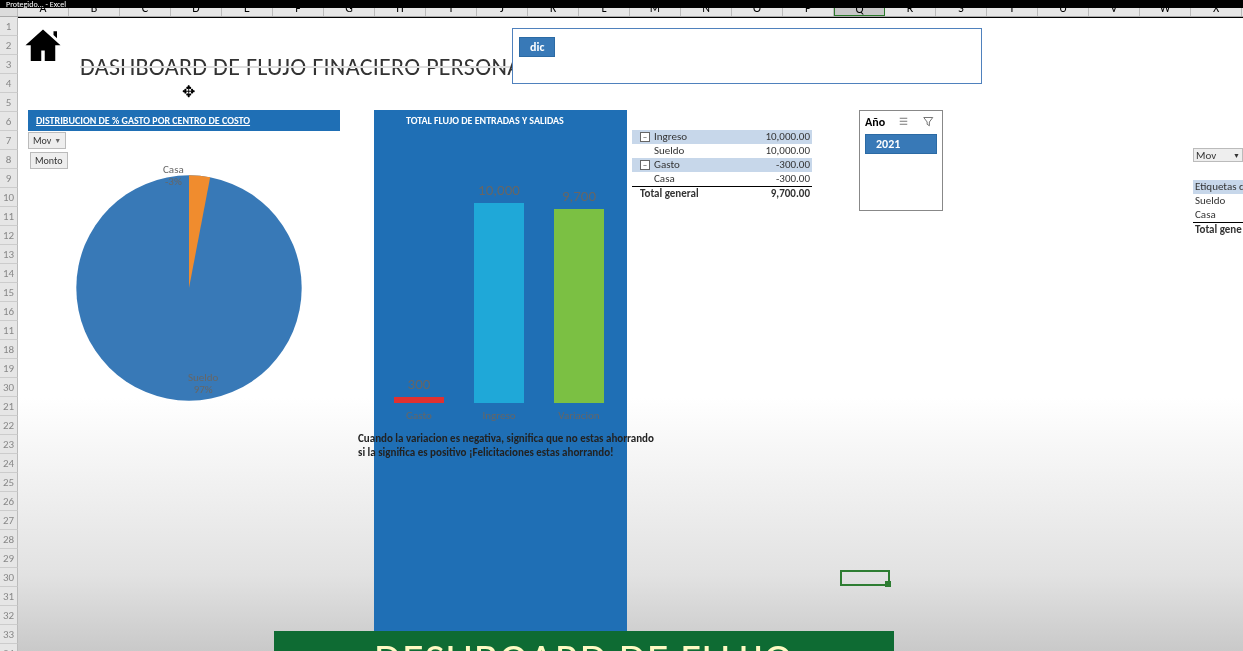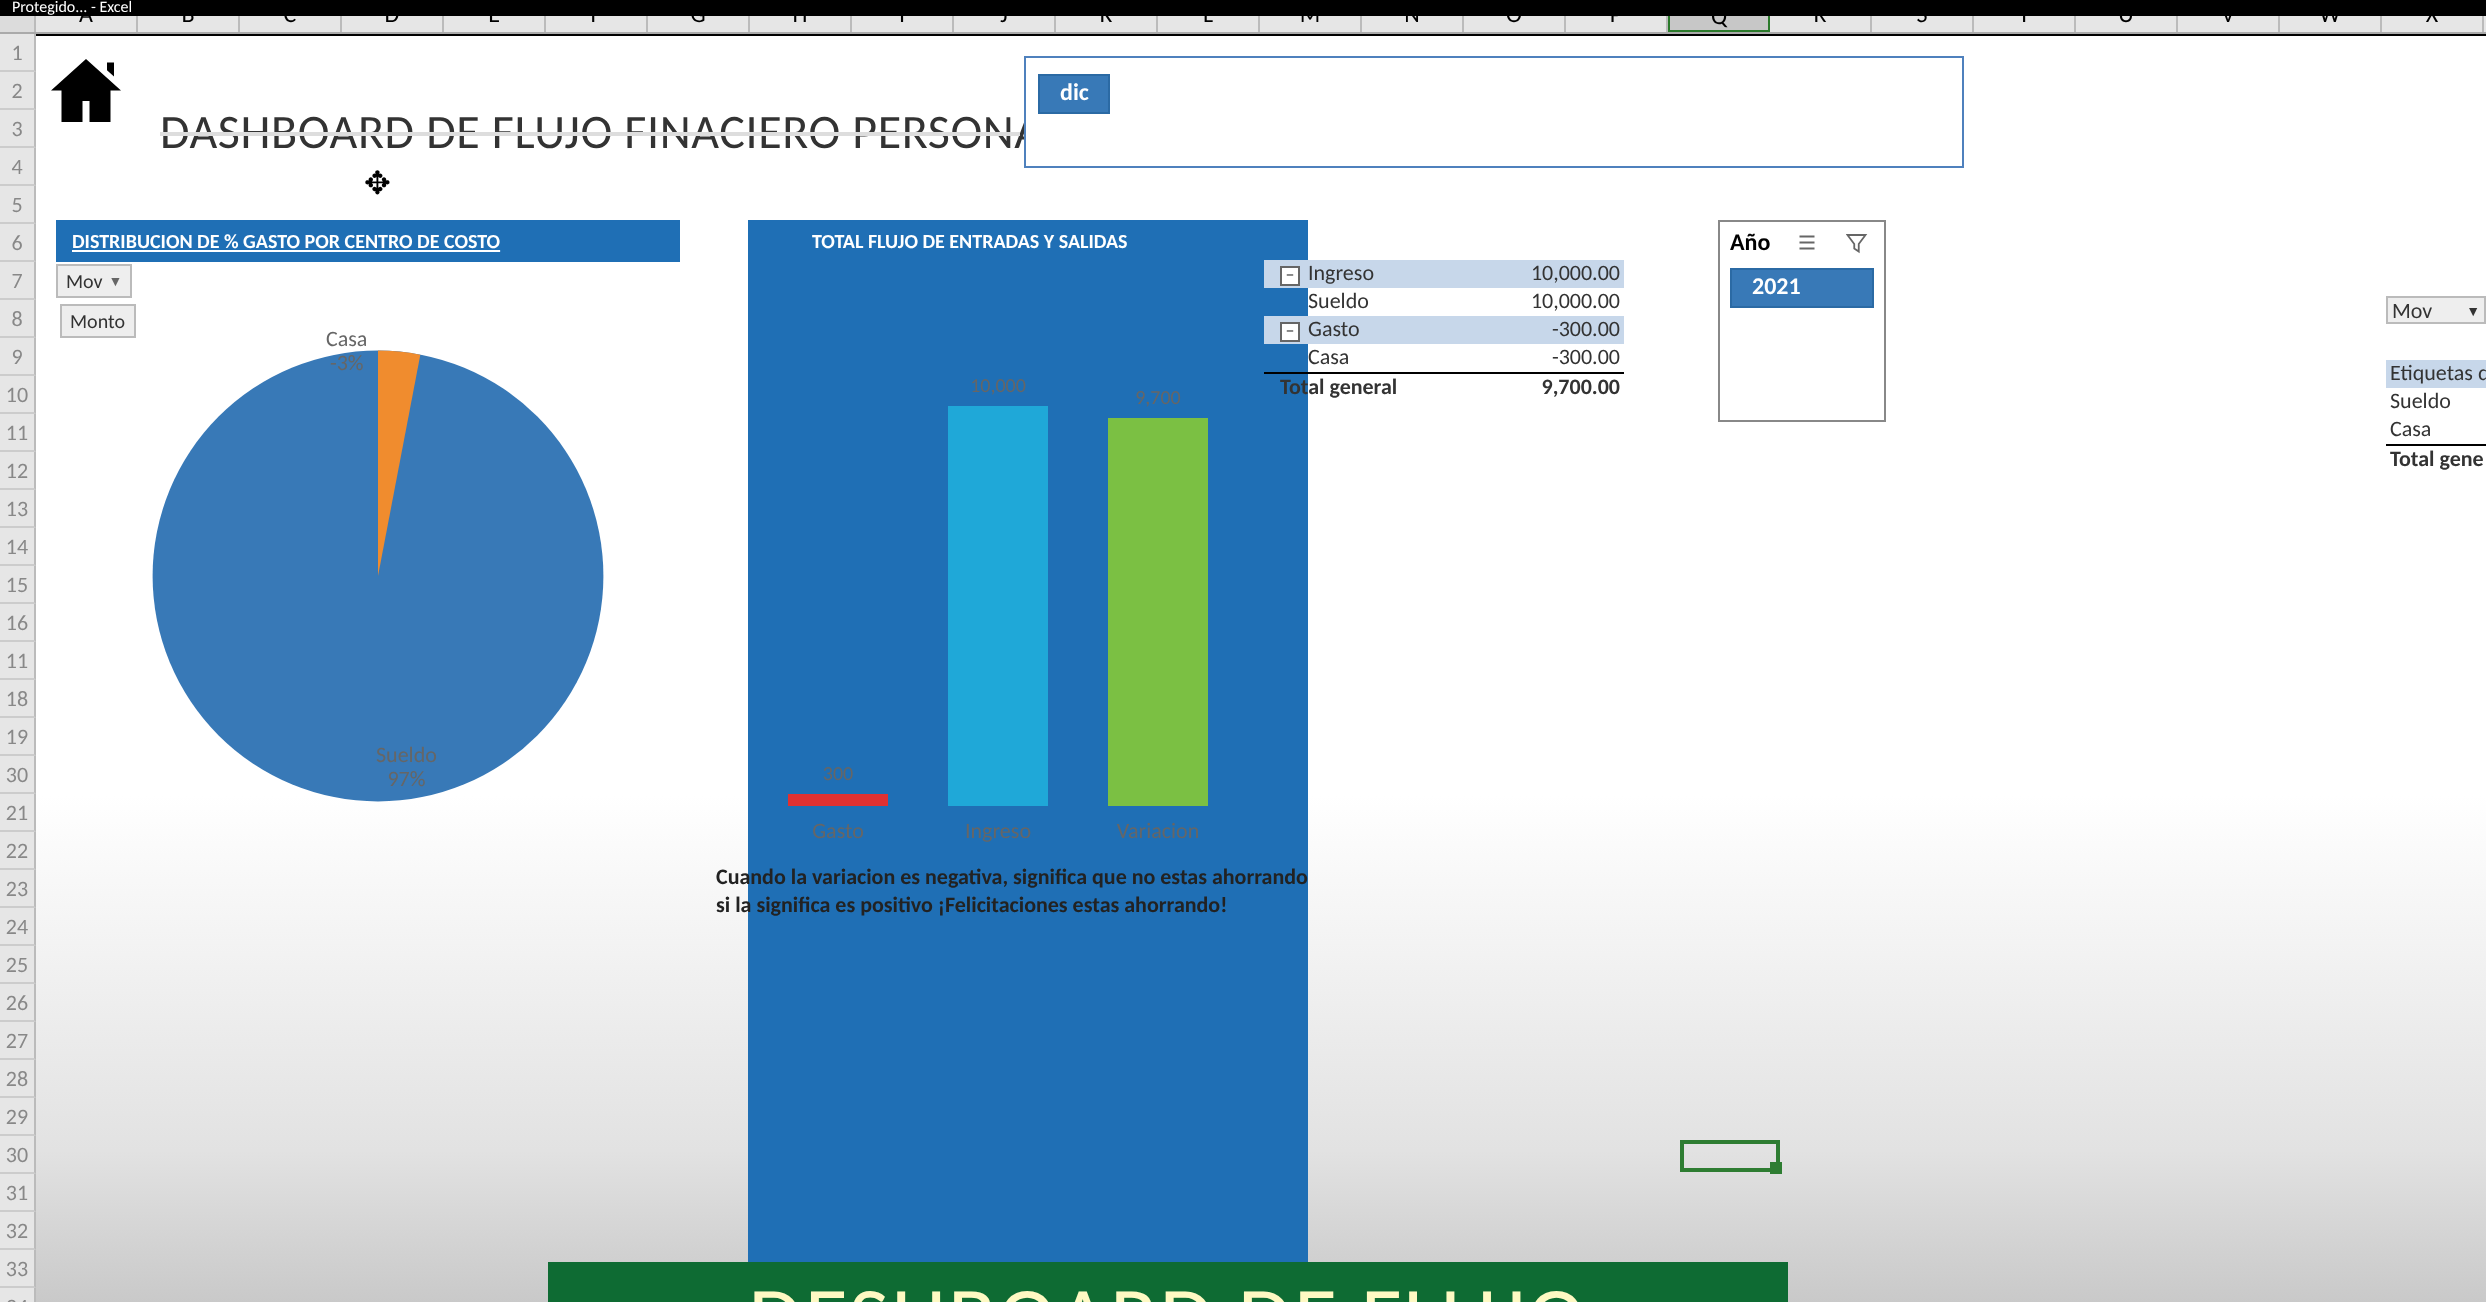--- a/index.html
+++ b/index.html
@@ -24,37 +24,37 @@
   .slicer-hdr { font-weight:bold; font-size:12px; color:#000; display:flex; justify-content:space-between; align-items:center;}
   .slicer-icons { display:flex; gap:8px; }
   .slicer-icon { width:16px; height:16px; display:inline-flex; align-items:center; justify-content:center; color:#666;}
   .slicer-item { display:inline-block; background:#3879b7; color:#fff; border:1px solid #2b6aa4; padding:2px 10px; font-size:12px; margin-top:4px; cursor:pointer;font-weight:bold;}
   .slicer-ano { position:absolute; left:841px; top:92px; width:84px; height:101px; border:1px solid #888; background:#fff; padding:3px 5px; }
   .slicer-ano .slicer-hdr { font-size:12px; }
   .slicer-ano .slicer-item { display:block; text-align:left; margin-top:4px;}
   
   .chart-hdr { position:absolute; background:#1f6fb5; color:#fff; font-weight:bold; font-size:10px; padding:4px 8px;}
   .chart-hdr.pie { left:10px; top:92px; width:312px;text-decoration:underline;}
-  .chart-hdr.bar { left:356px; top:92px; width:280px;padding-left:32px;}
+  .chart-hdr.bar { left:356px; top:92px; width:253px;padding-left:32px;}
   
   .pivot-dd { position:absolute; background:#eee; border:1px solid #bbb; font-size:10px; padding:1px 4px; cursor:pointer; display:flex; align-items:center; gap:3px;}
   .pivot-dd .tri { font-size:7px; color:#666;}
   .dd-mov { left:10px; top:114px; }
   .dd-monto { left:12px; top:134px; }
   
   .pie-wrap { position:absolute; left:56px; top:155px; width:230px; height:230px; }
   .pie-lbl { position:absolute; font-size:11px; color:#666; text-align:center; line-height:1.1;}
   .pie-lbl.casa { left:145px; top:146px; }
   .pie-lbl.sueldo { left:170px; top:354px; }
   
   .bar-wrap { position:absolute; left:356px; top:155px; width:250px; height:280px;}
   .bar-plot { position:absolute; left:0; top:0; right:0; bottom:50px;}
   .bar { position:absolute; bottom:0; width:50px; }
   .bar-lbl { position:absolute; width:60px; text-align:center; font-size:11px; color:#666; }
-  .bar-val { position:absolute; width:60px; text-align:center; font-size:10px; color:#666; }
+  .bar-val { position:absolute; width:60px; text-align:center; font-size:15px; color:#666; }
   .bar-note { position:absolute; left:340px; top:414px; width:310px; font-size:11px; font-weight:bold; color:#222; line-height:1.3;}
   
   .pvt { position:absolute; left:614px; top:112px; width:180px; font-size:11px; }
   .pvt-row { display:flex; height:14px; line-height:14px;}
   .pvt-row.grp { background:#c7d7ea; }
   .pvt-row.tot { font-weight:bold; border-top:1px solid #000;}
   .pvt-cell-l { flex:1; padding-left:8px;}
   .pvt-cell-l.ind { padding-left:22px;}
   .pvt-cell-r { flex:0 0 70px; text-align:right; padding-right:2px;}
   .pvt-exp { display:inline-block; width:10px; height:10px; border:1px solid #666; line-height:8px; text-align:center; font-size:9px; margin-right:4px; background:#fff;}

